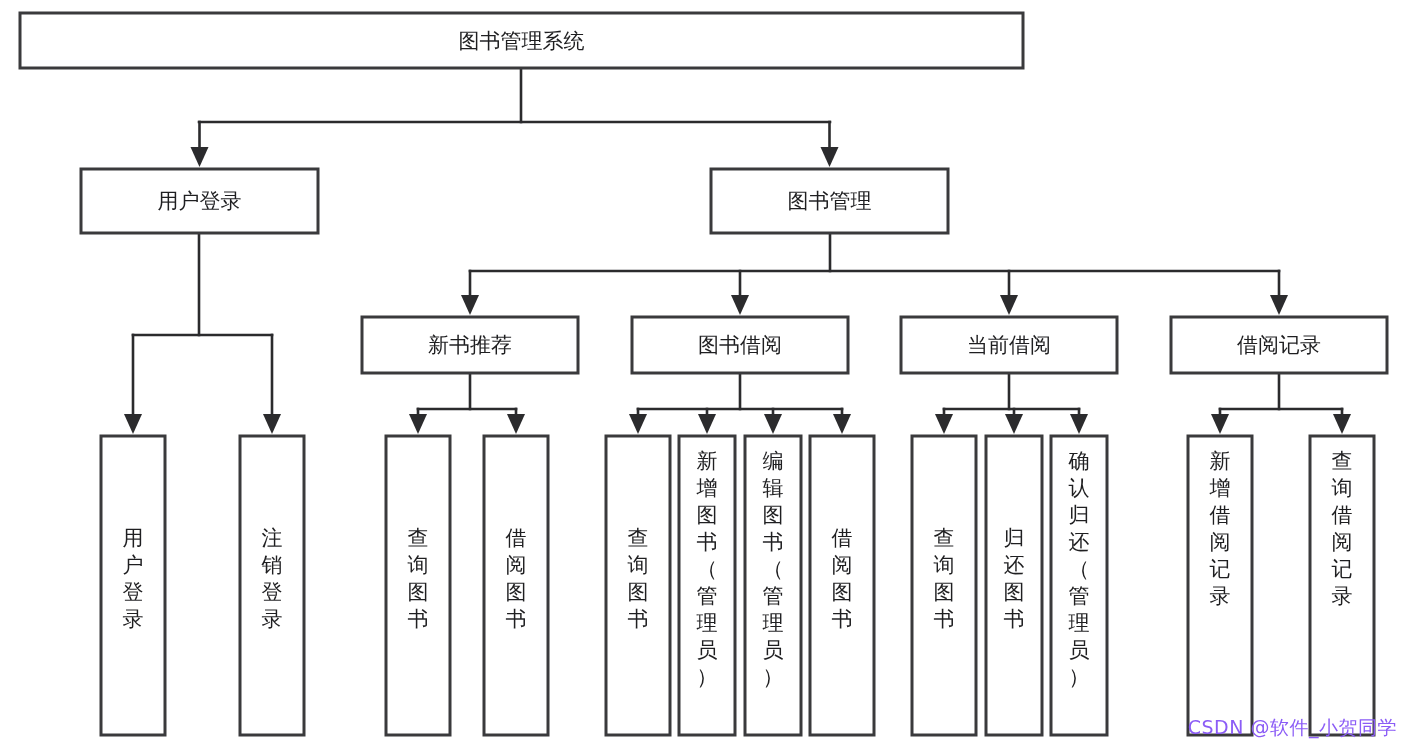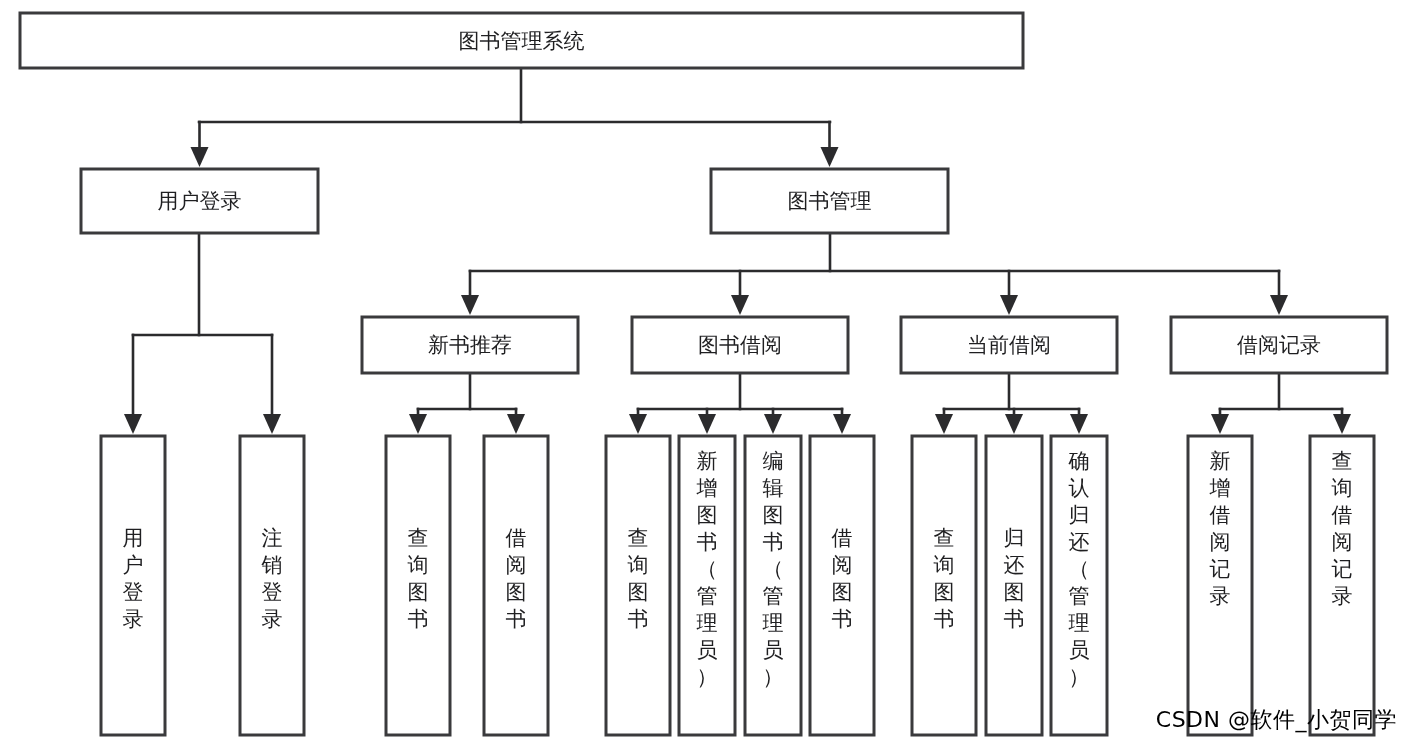--- a/index.html
+++ b/index.html
@@ -48,24 +48,24 @@
   }
   .node-label-vertical {
     font-family: "DejaVu Sans", "Liberation Sans", sans-serif;
     font-size: 21px;
     fill: #1f1f21;
     text-anchor: middle;
   }
   .watermark {
     position: absolute;
     right: 8px;
-    bottom: 12px;
-    font-family: "DejaVu Sans", "Liberation Sans", sans-serif;
-    font-size: 22px;
-    color: #000000;
+    bottom: 6px;
+    font-family: "DejaVu Sans", "Liberation Sans", sans-serif;
+    font-size: 19px;
+    color: #8b5cf6;
     letter-spacing: 0.5px;
     white-space: nowrap;
     user-select: none;
   }
 </style>
 </head>
 <body>
 
 <div id="diagram-root">
   <svg class="flow" viewBox="0 0 1405 747" xmlns="http://www.w3.org/2000/svg">

